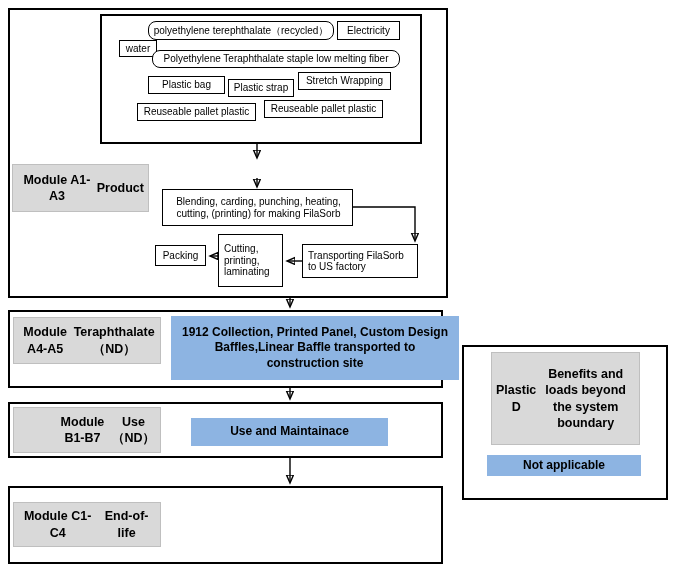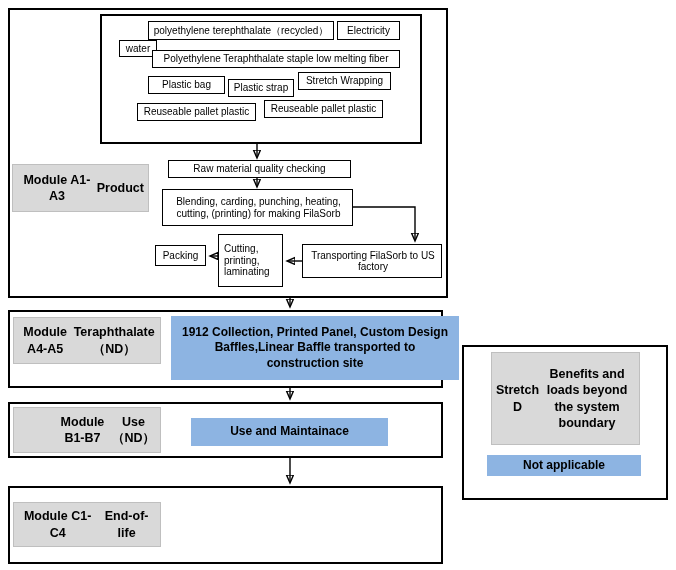--- a/index.html
+++ b/index.html
@@ -29,21 +29,21 @@
     font-size: 10px;
     line-height: 1.15;
     padding: 1px 2px;
   }
   .box.left {
     justify-content: flex-start;
     text-align: left;
     padding-left: 5px;
     padding-right: 3px;
   }
-  .nowrap { white-space: nowrap; }
+  .nowrap { white-space: nowrap; border-radius: 8px; }
   .gray-label {
     position: absolute;
     background: #d9d9d9;
     border: 1px solid #bfbfbf;
     display: flex;
     flex-direction: row;
     align-items: center;
     justify-content: center;
     text-align: center;
     font-weight: bold;
@@ -97,25 +97,24 @@
 
   <div class="box" style="left:137px; top:103px; width:119px; height:18px;">Reuseable pallet plastic</div>
 
   <div class="box" style="left:264px; top:100px; width:119px; height:18px;">Reuseable pallet plastic</div>
 
   <div class="gray-label" style="left:12px; top:164px; width:137px; height:48px;">
     <div>Module A1-A3</div>
     <div>Product</div>
   </div>
 
-  <div class="box" style="left:168px; top:160px; width:183px; height:18px;">Raw material quality checking</div>
 
   <div class="box left" style="left:162px; top:189px; width:191px; height:37px;text-align:center;">Blending, carding, punching, heating, cutting, (printing) for making FilaSorb</div>
 
-  <div class="box left" style="left:302px; top:244px; width:140px; height:34px;text-align:center;">Transporting FilaSorb to US factory</div>
+  <div class="box left" style="left:302px; top:244px; width:116px; height:34px;">Transporting FilaSorb to US factory</div>
 
   <div class="box left" style="left:218px; top:234px; width:65px; height:53px;">Cutting, printing, laminating</div>
 
   <div class="box" style="left:155px; top:245px; width:51px; height:21px;">Packing</div>
 
   <div class="outline" style="left:8px; top:310px; width:435px; height:78px;"></div>
 
   <div class="gray-label" style="left:13px; top:317px; width:148px; height:47px;">
     <div>Module A4-A5</div>
     <div>Teraphthalate （ND）</div>
@@ -136,21 +135,21 @@
 
   <div class="gray-label" style="left:13px; top:502px; width:148px; height:45px;">
     <div>Module C1-C4</div>
     <div>End-of-life</div>
   </div>
 
 
   <div class="outline" style="left:462px; top:345px; width:206px; height:155px;"></div>
 
   <div class="gray-label" style="left:491px; top:352px; width:149px; height:93px;">
-    <div>Stretch D</div>
+    <div>Plastic D</div>
     <div>Benefits and loads beyond the system boundary</div>
   </div>
 
   <div class="blue-box" style="left:487px; top:455px; width:154px; height:21px;">Not applicable</div>
 
   <svg class="arrows" viewBox="0 0 676 570">
     <defs>
       <marker id="ah" markerWidth="10" markerHeight="9" refX="7" refY="3.5" orient="auto" markerUnits="userSpaceOnUse">
         <path d="M0,0 L8,3.5 L0,7 Z" fill="#000" stroke="none"></path>
       </marker>

